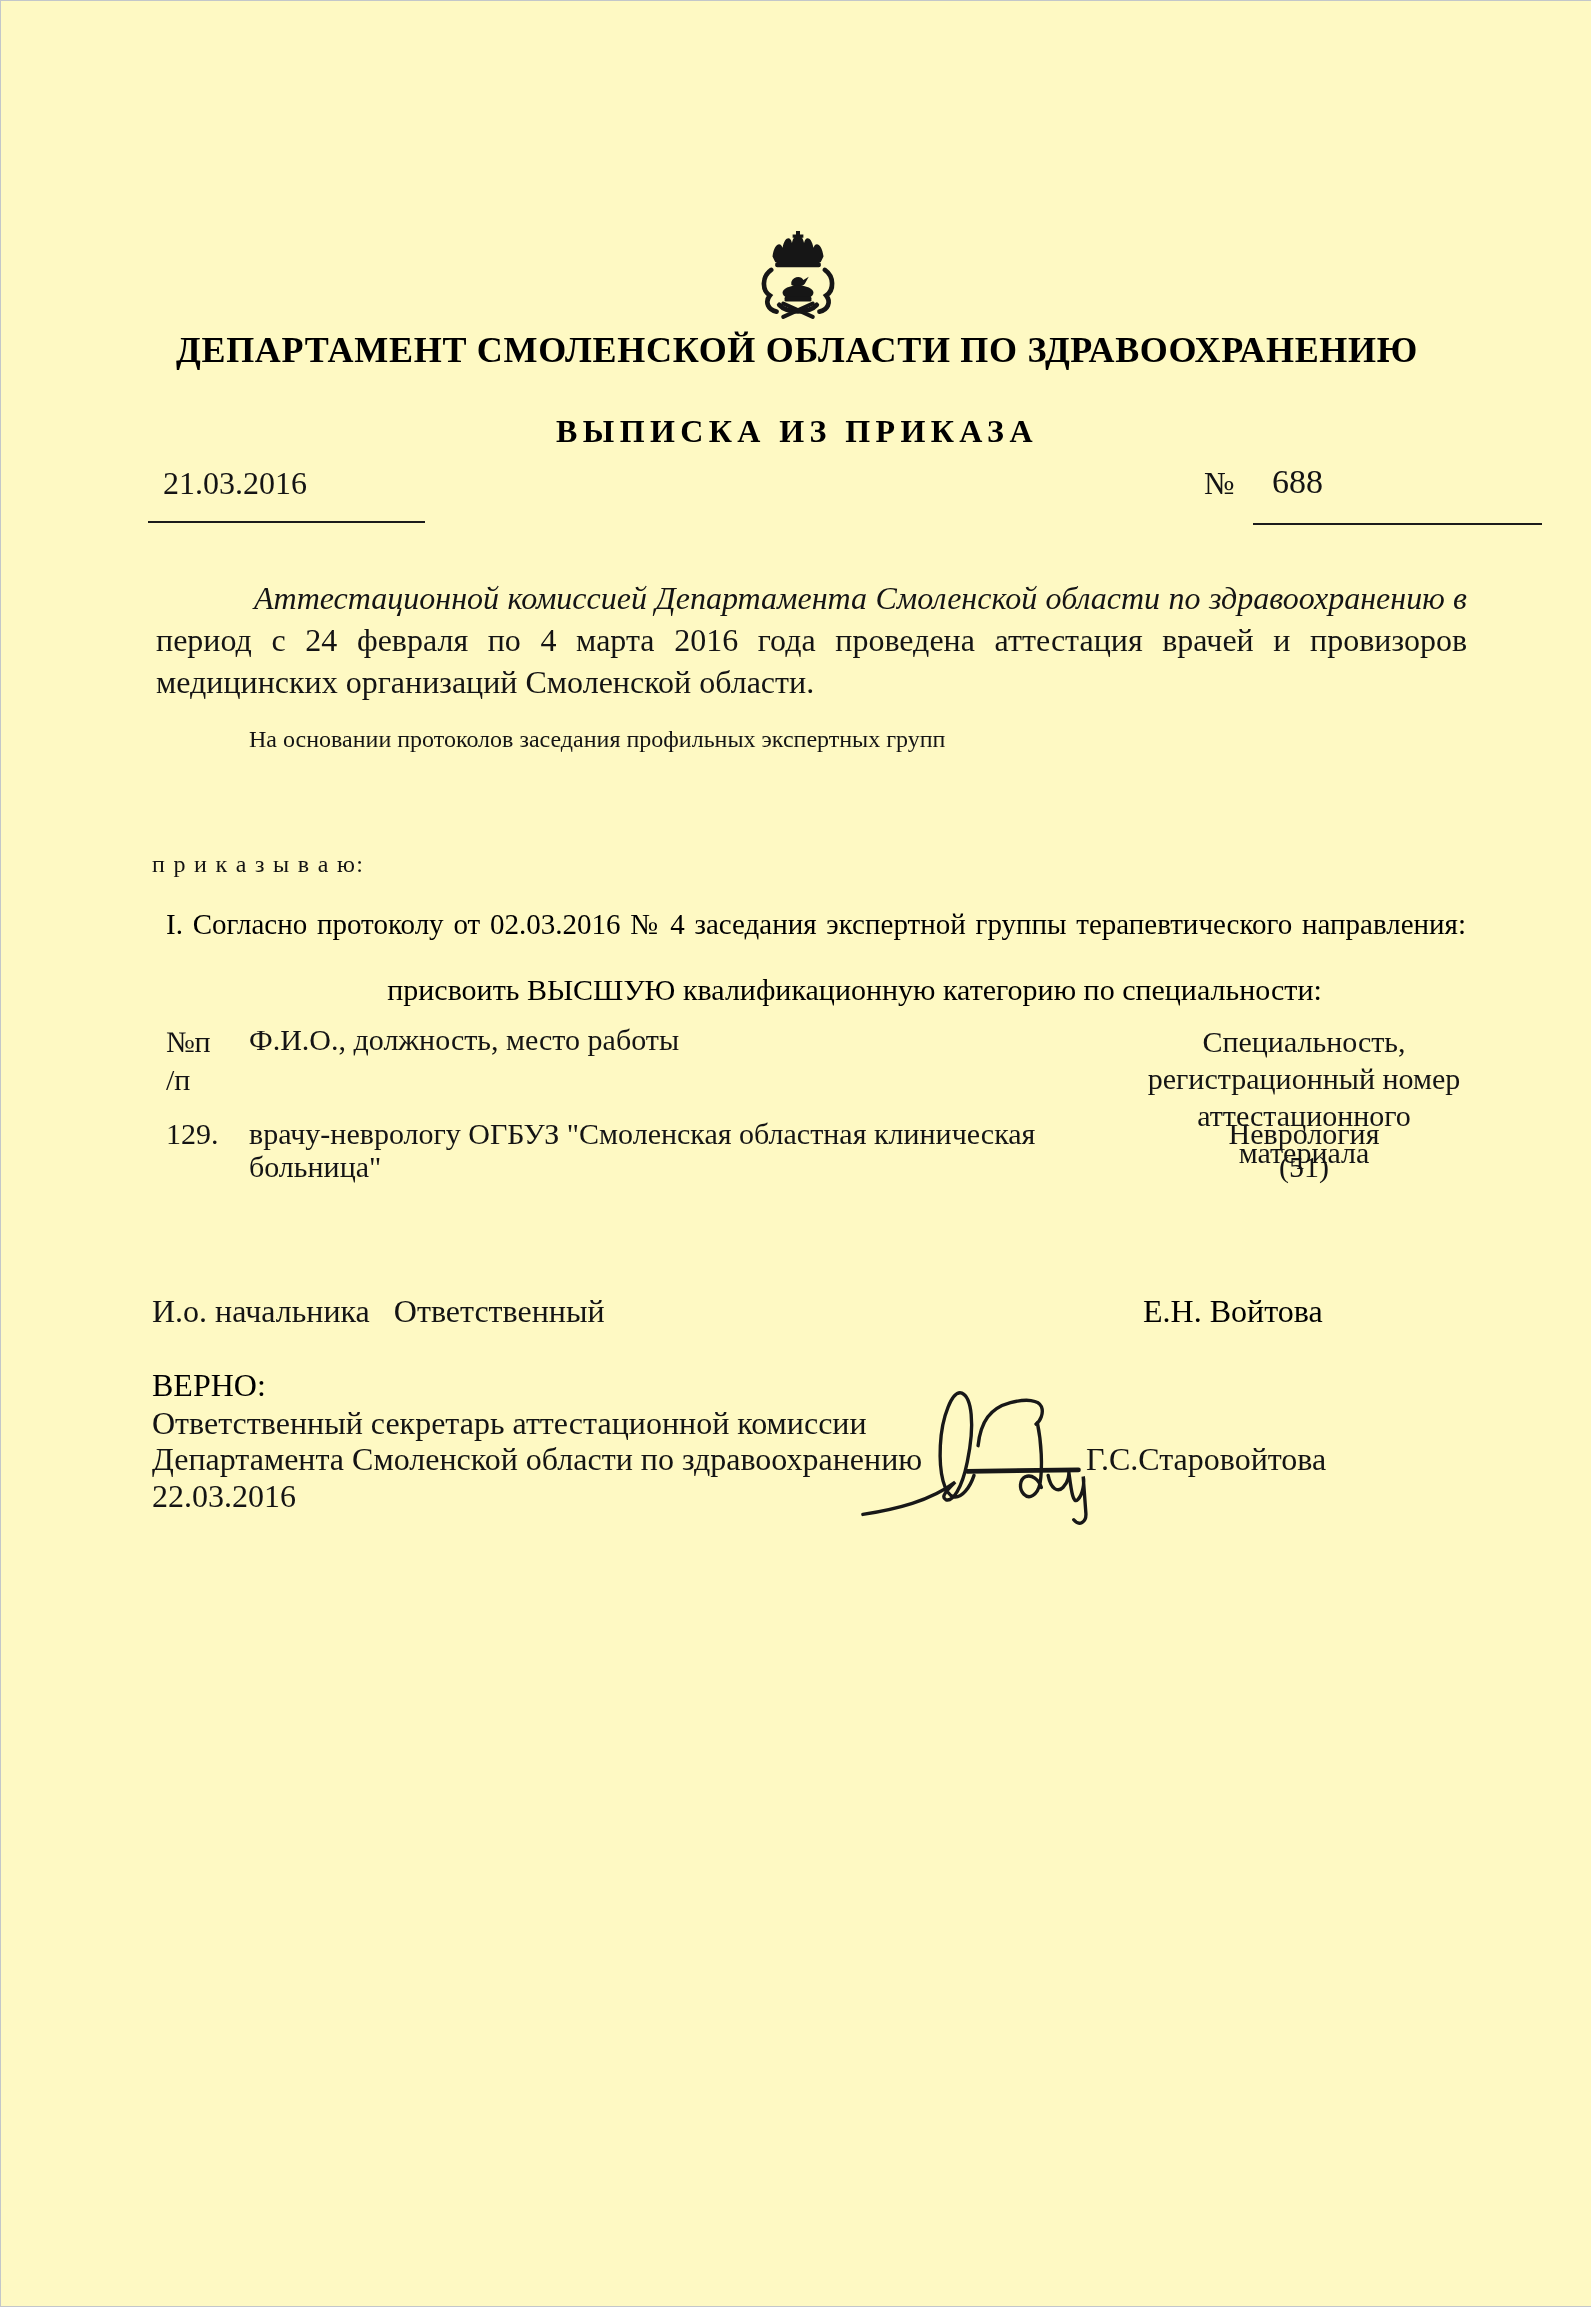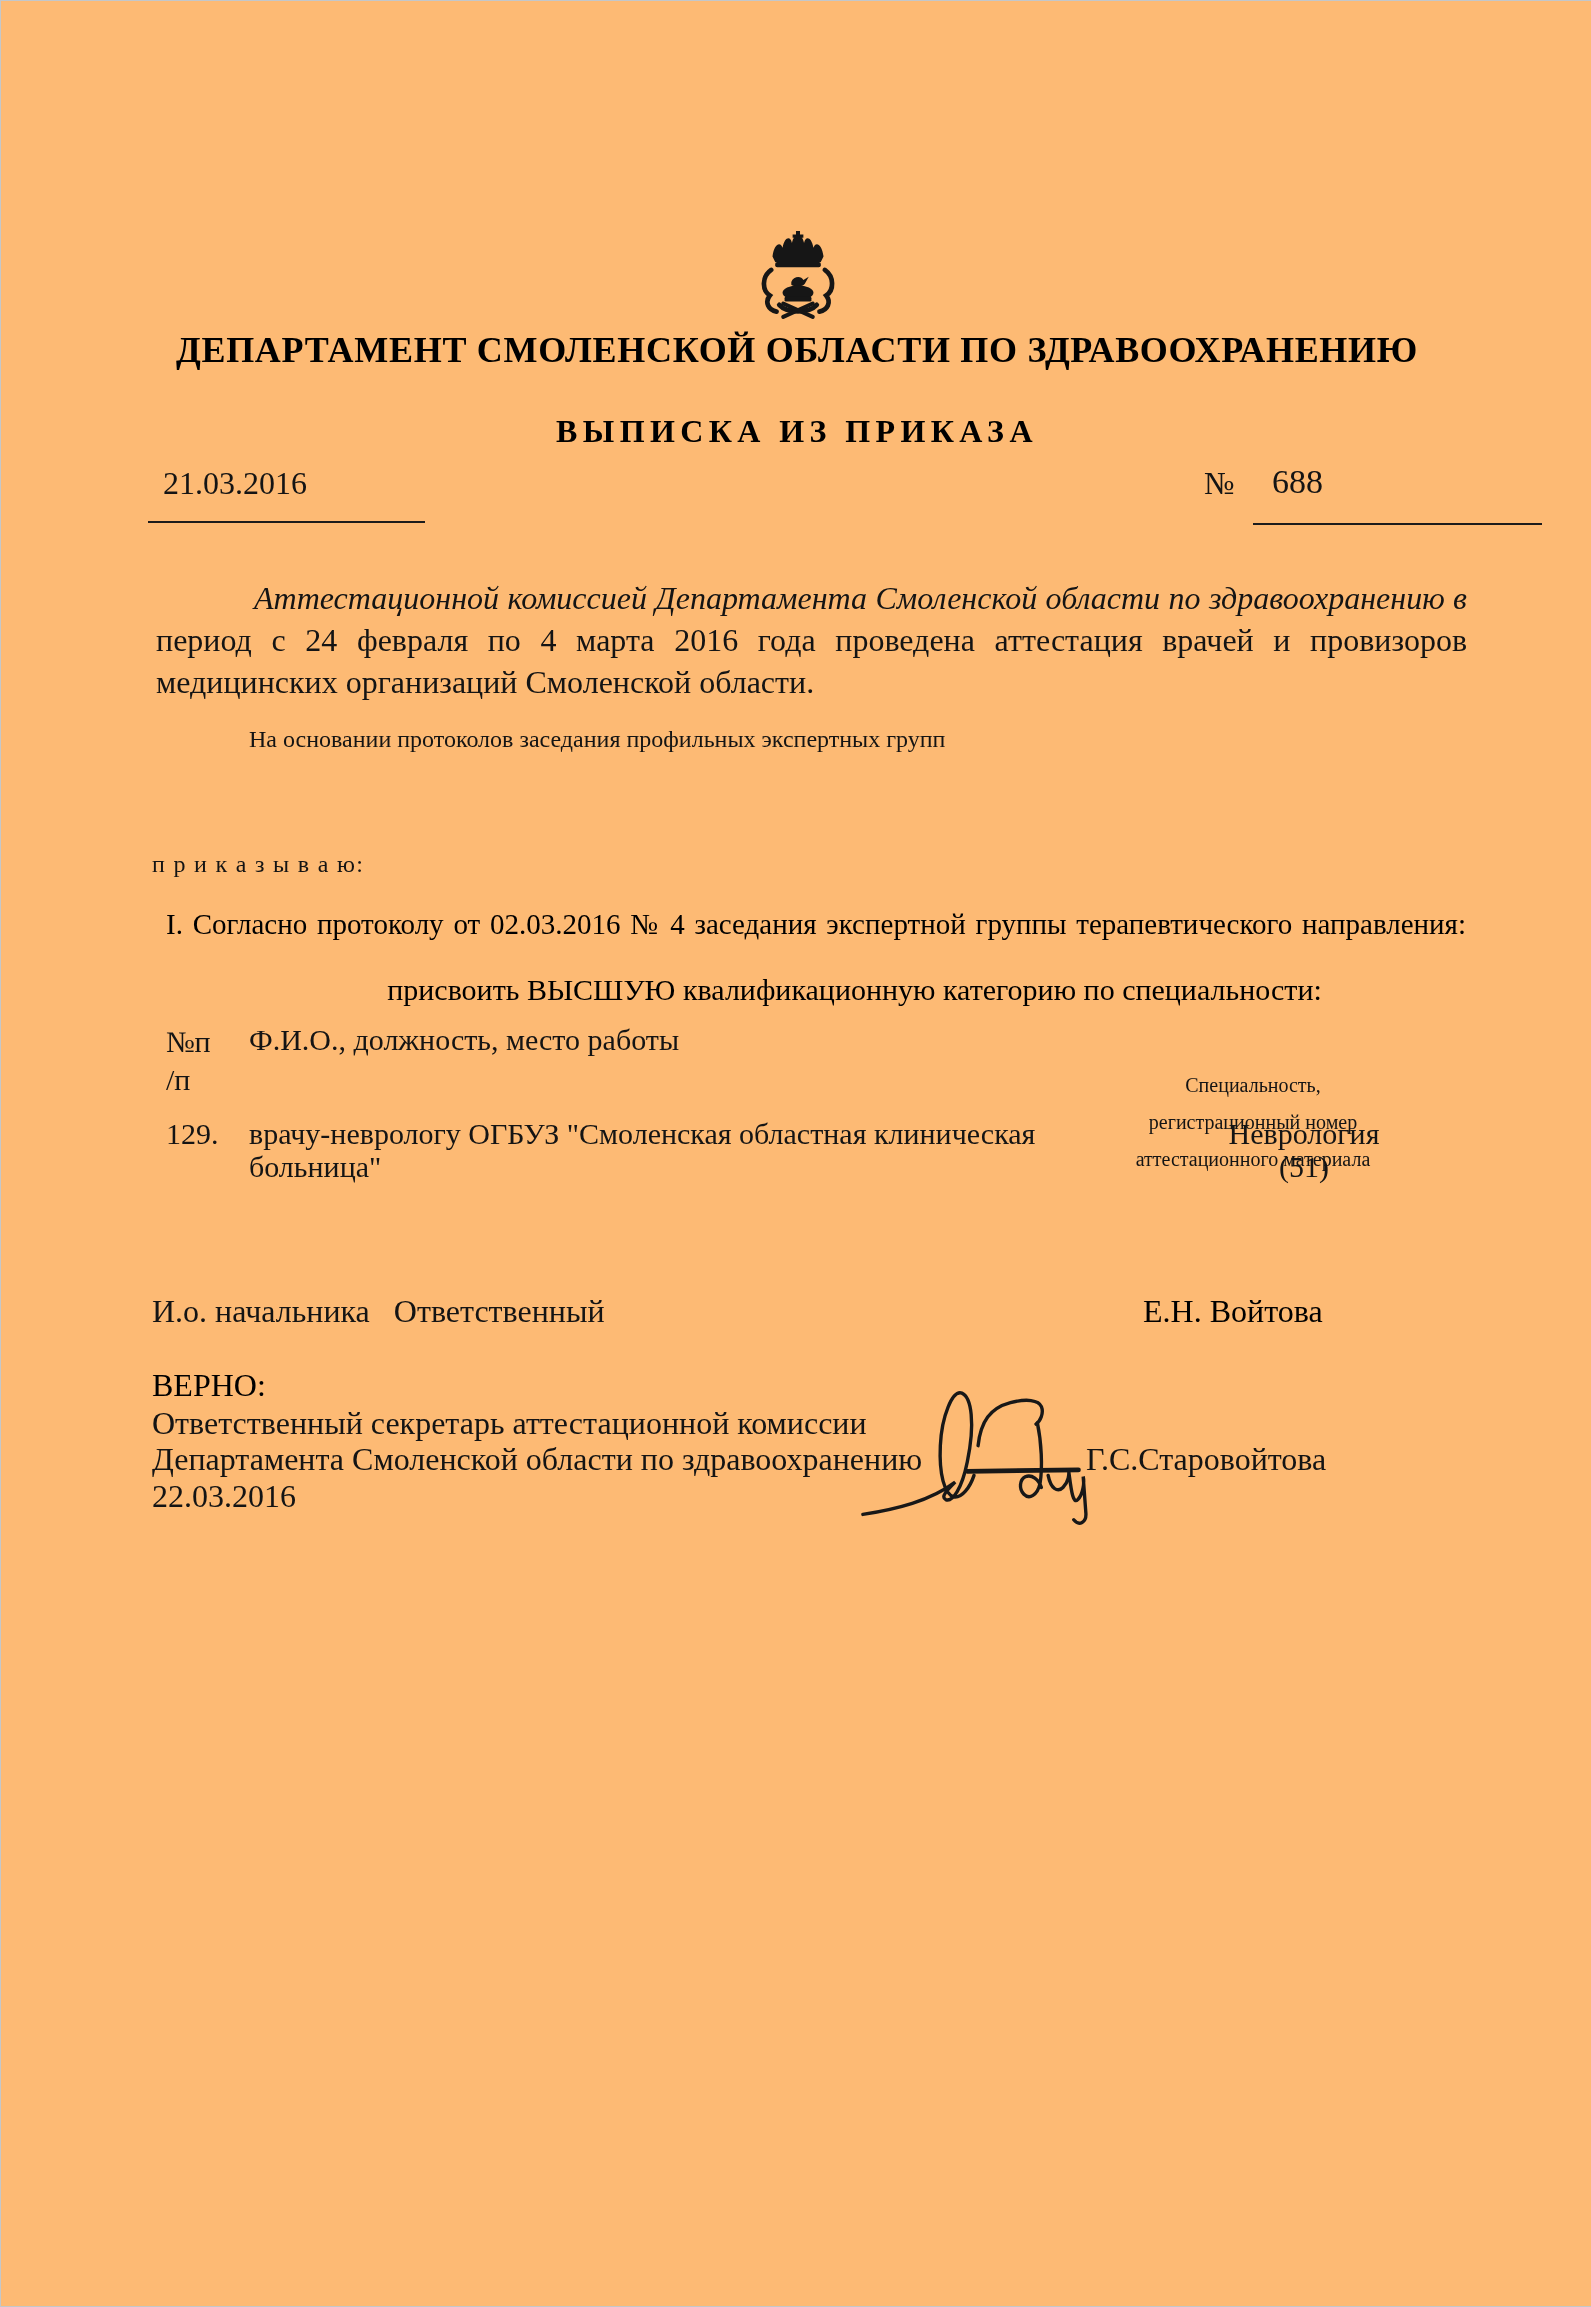--- a/index.html
+++ b/index.html
@@ -1,19 +1,19 @@
 <!DOCTYPE html>
 <html style="font-size:10.8px"><head>
 <meta charset="utf-8">
 <style>
   html,body{margin:0;padding:0;background:#9a9a9a;}
   .page{
     position:relative;
     width:1592px;height:2307px;
-    background:#fdba74;
+    background:#fef9c3;
     border:1.3px solid #c3c7ca;
     box-sizing:border-box;
     font-family:"Liberation Serif", serif;
     color:#141414;
     overflow:hidden;
   }
   .abs{position:absolute;}
   .b{font-weight:normal;color:#000;}
   .pre{white-space:pre;}
   .center{text-align:center;}
@@ -87,21 +87,21 @@
 
   <div class="abs center b" style="left:199px;top:972px;width:1309px;font-size:30px;">присвоить ВЫСШУЮ квалификационную категорию по специальности:</div>
 
   <div class="abs tbl" style="left:165px;top:1022px;width:74px;line-height:38px;">
     <div>№п</div>
     <div>/п</div>
   </div>
 
   <div class="abs tbl" style="left:248px;top:1022px;">Ф.И.О., должность, место работы</div>
 
-  <div class="abs tbl center" style="left:1084px;top:1022px;width:336px;line-height:37px;font-size:20px;margin-top:44px;">
+  <div class="abs tbl center" style="left:1135px;top:1022px;width:336px;line-height:37px;font-size:30px;">
     <div>Специальность,</div>
     <div>регистрационный номер</div>
     <div>аттестационного материала</div>
   </div>
 
   <div>
     <div class="abs tbl" style="left:165px;top:1116px;">129.</div>
     <div class="abs tbl" style="left:248px;top:1116px;width:794px;line-height:33px;">
       <div>врачу-неврологу ОГБУЗ "Смоленская областная клиническая больница"</div>
     </div>

